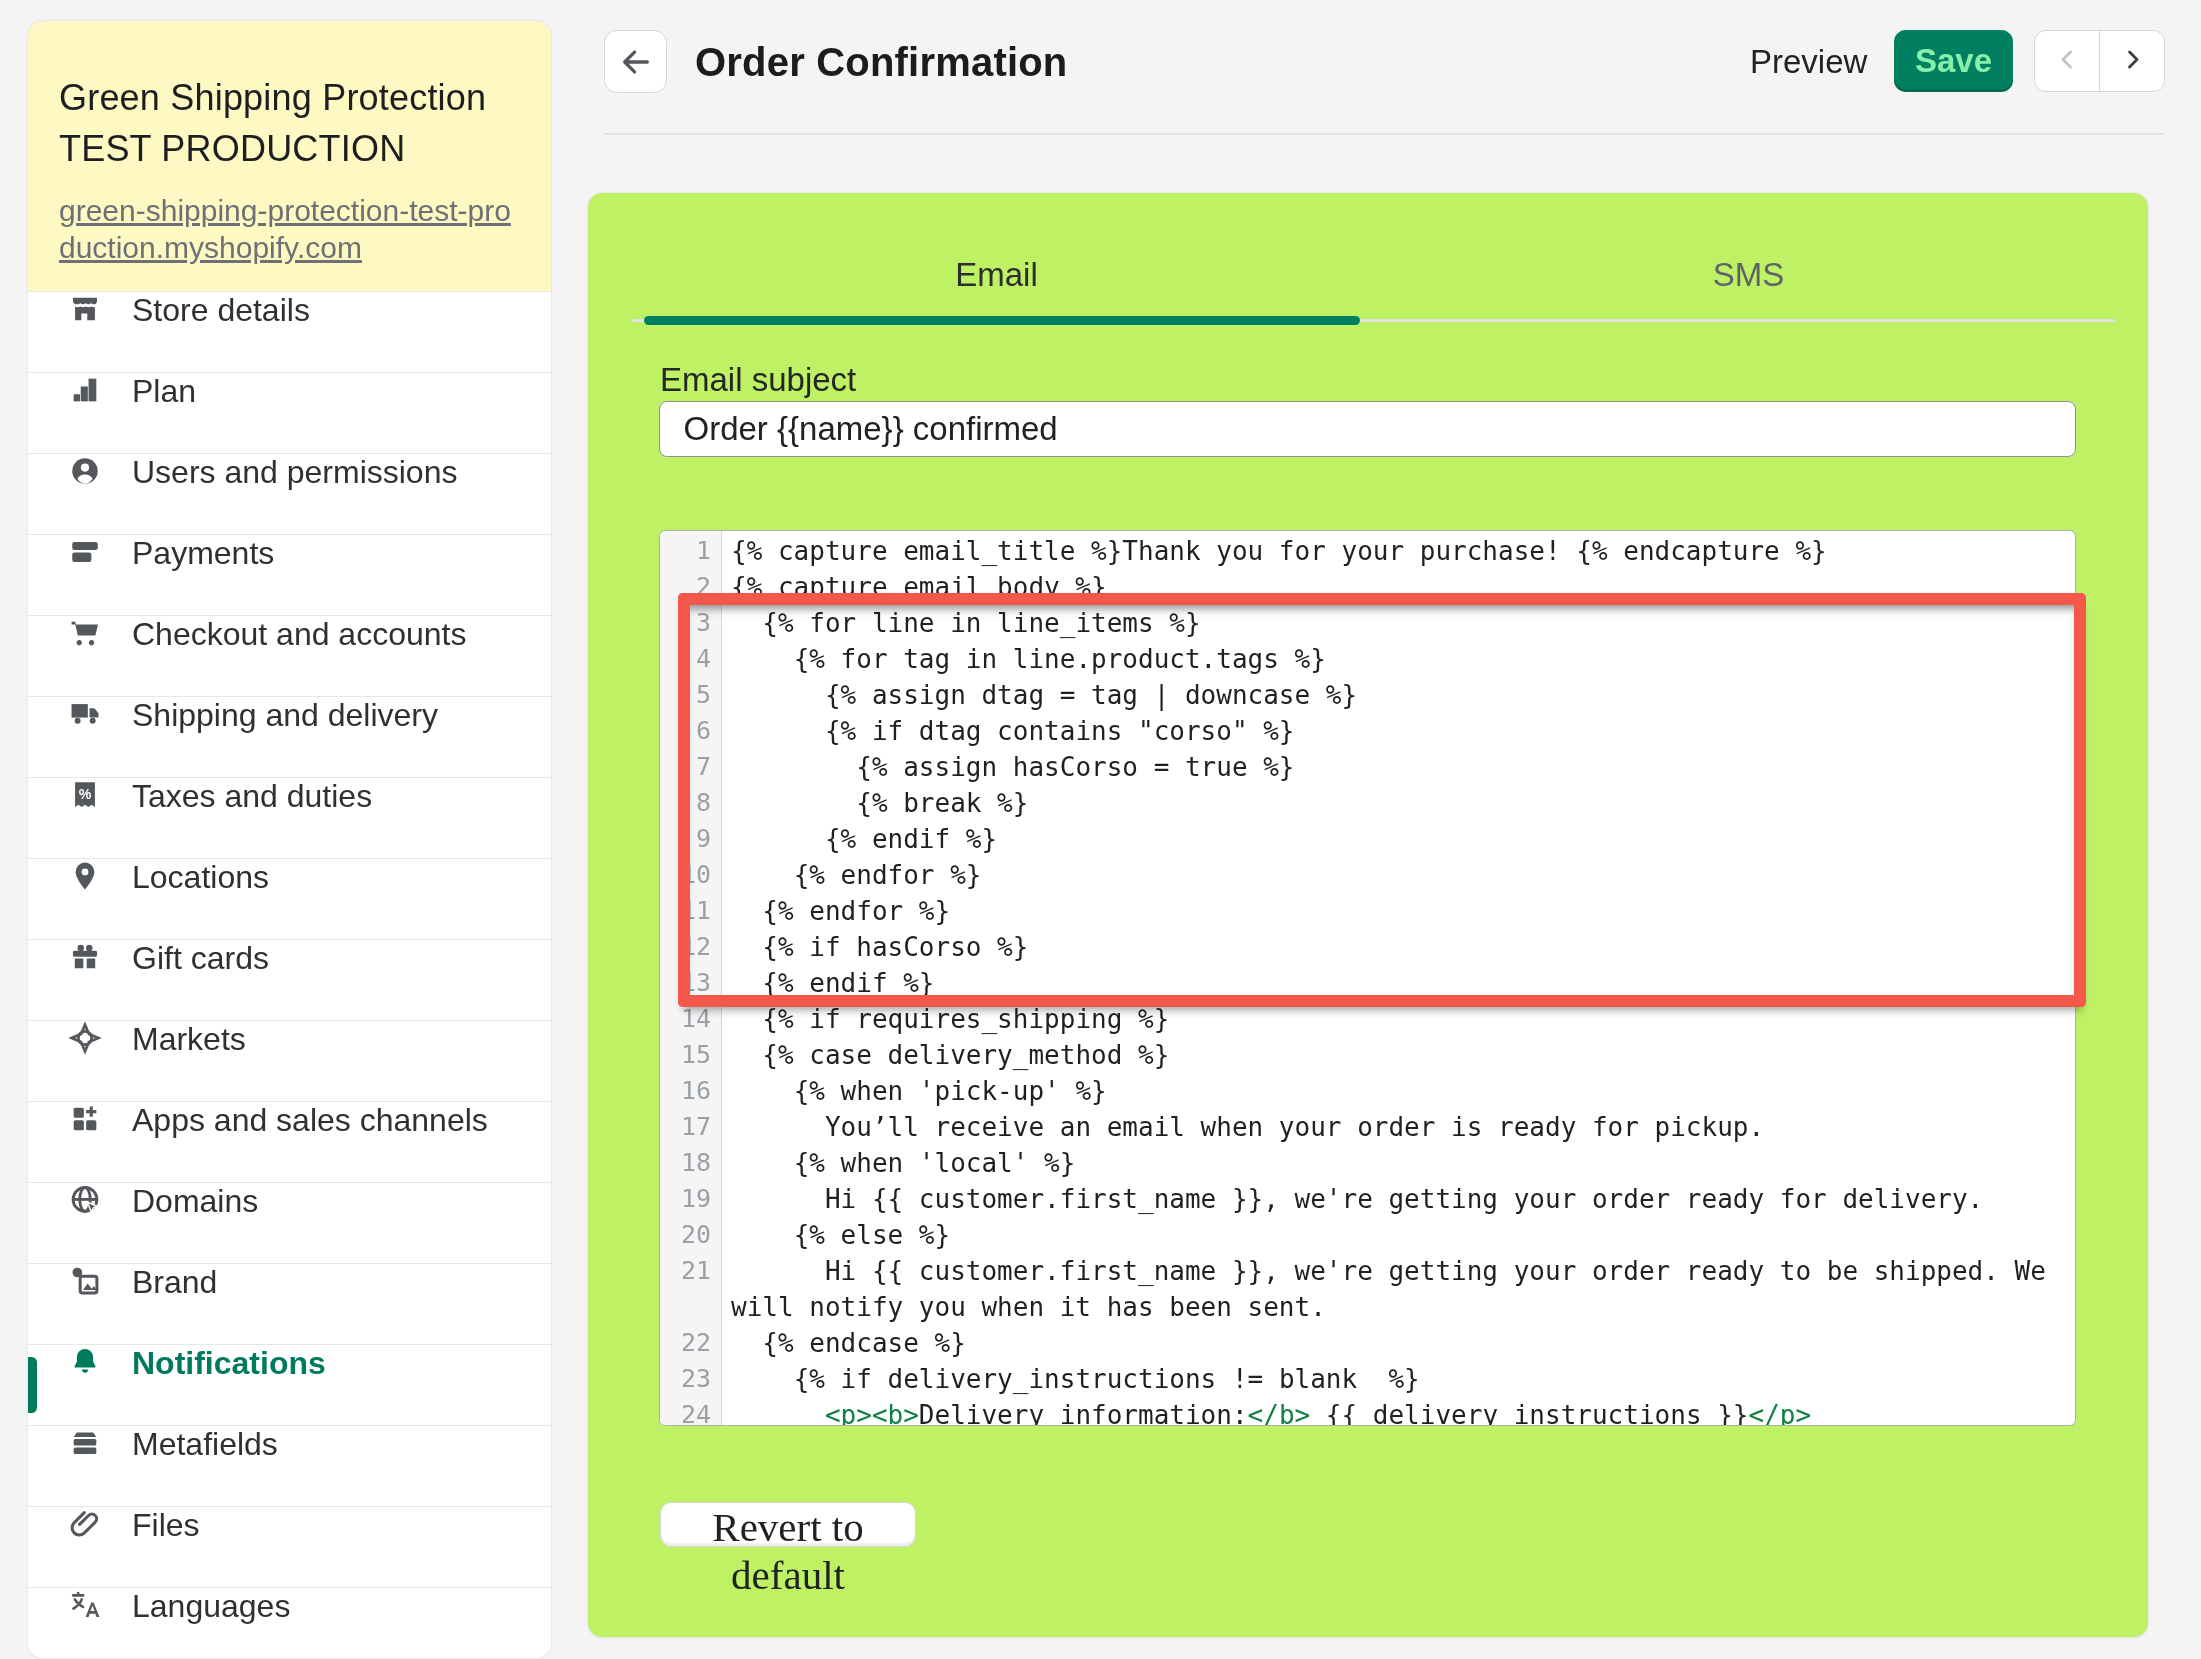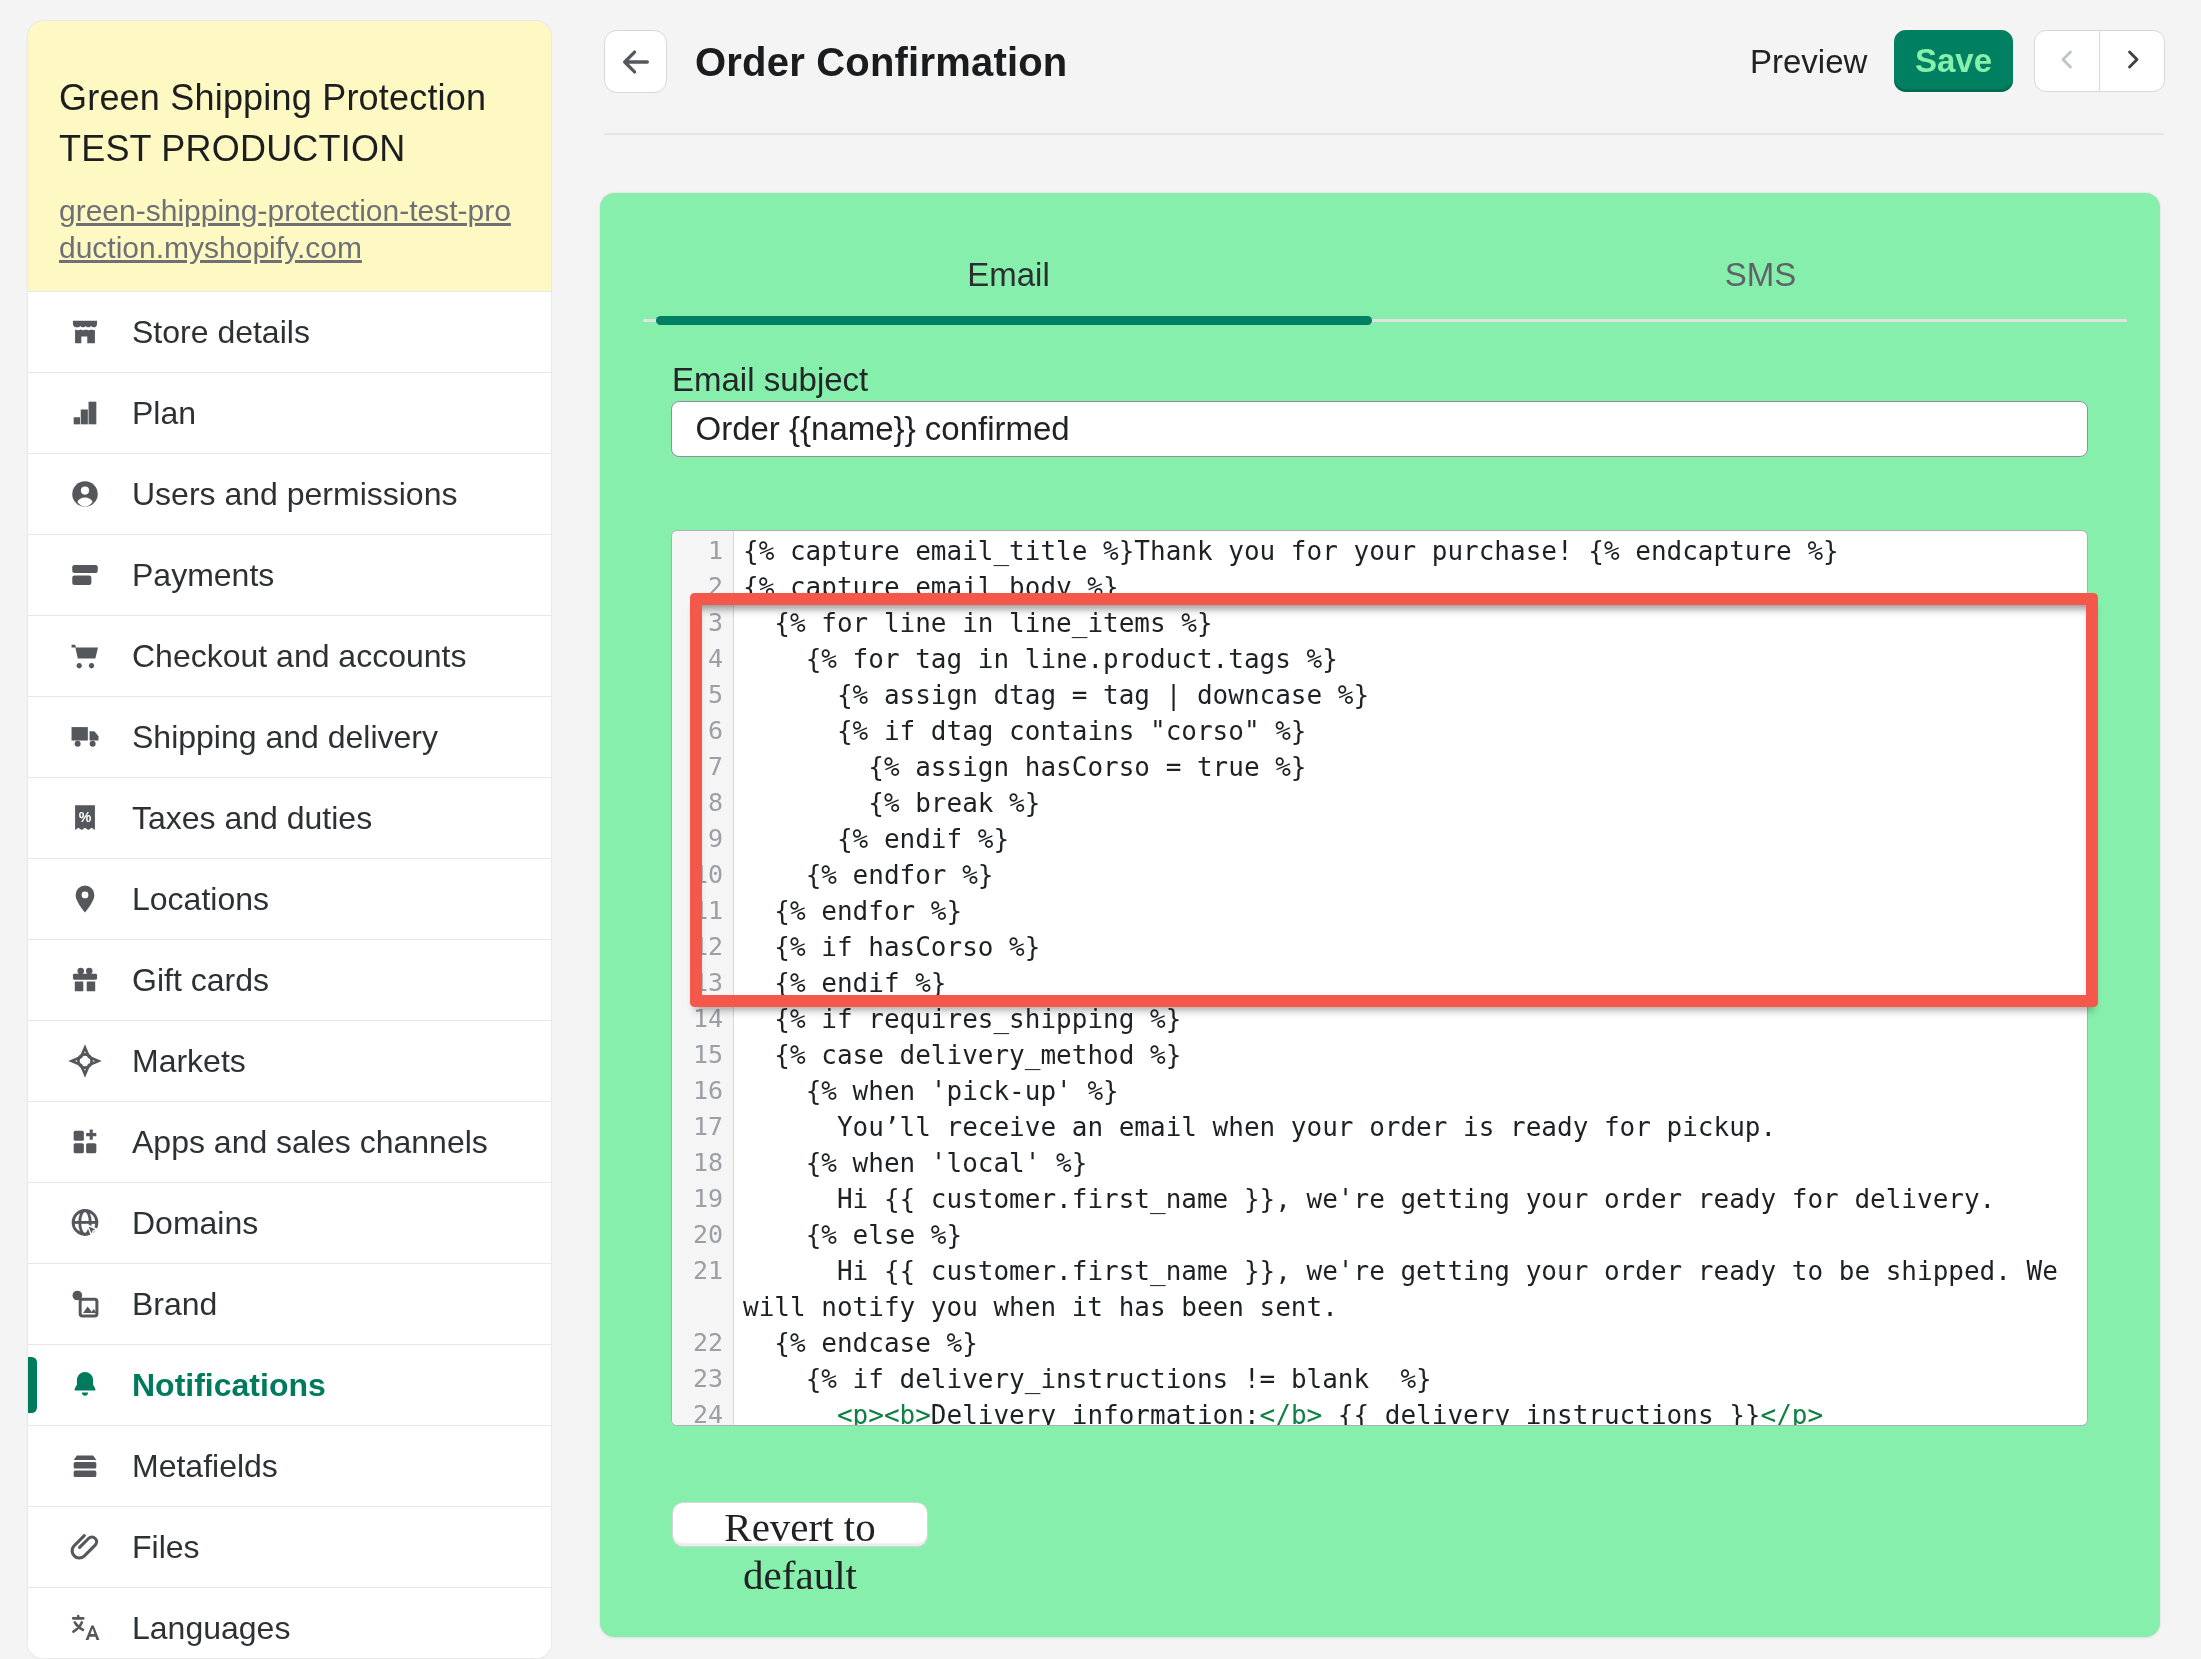--- a/index.html
+++ b/index.html
@@ -18,21 +18,21 @@
   #page{position:absolute;inset:0}
 
   
   .sidebar{position:absolute;left:27px;top:20px;width:525px;height:1639px;background:#fef9c3;
     border:0.9px solid #e9e9ea;border-radius:16.3px;overflow:hidden;box-shadow:0 0.9px 1.8px rgba(0,0,0,.04)}
   .side-head{padding:51px 31px 25px 31px}
   .store-name{font-size:36px;line-height:51px;font-weight:500;color:#1c1e20;letter-spacing:0.2px}
   .store-url{margin-top:18px;font-size:30px;line-height:37px;color:var(--gray-text);
     text-decoration:underline;word-break:break-all;width:467px;display:inline-block;cursor:pointer}
   .side-list{background:#fff}
-  .srow{position:relative;display:flex;align-items:center;height:81px;padding-left:40px;
+  .srow{position:relative;display:flex;align-items:flex-start;height:81px;padding-left:40px;
     border-top:0.9px solid var(--line);background:#fff;cursor:pointer}
   .sicon{width:34px;height:34px;flex:0 0 34px;color:#54575b;display:flex;align-items:center;justify-content:center}
   .sicon svg{width:34px;height:34px;display:block}
   .slabel{margin-left:30px;font-size:32px;color:#2e3133;font-weight:400;white-space:nowrap}
   .srow.active .slabel{color:var(--green-text);font-weight:600}
   .srow.active .sicon{color:var(--green-text)}
   .accent{display:none}
   .srow.active .accent{display:block;position:absolute;left:0;top:50%;transform:translateY(-50%);
     width:9px;height:56px;background:var(--green-text);border-radius:0 5.4px 5.4px 0}
 
@@ -49,21 +49,21 @@
   .pager{position:absolute;left:2034px;top:30px;width:131px;height:62px;background:#fff;
     border:1.8px solid #d5d7d9;border-radius:11.8px;display:flex;overflow:hidden}
   .pager .half{flex:1;display:flex;align-items:center;justify-content:center;cursor:pointer}
   .pager .half:first-child{border-right:1.8px solid #d5d7d9}
   .pager svg{width:27px;height:27px}
   .chev-prev{color:#c2c5c8}
   .chev-next{color:#3f4245}
   .header-divider{position:absolute;left:604px;top:133px;width:1560px;height:1.8px;background:#e4e4e5}
 
   
-  .main-card{position:absolute;left:600px;top:193px;width:1560px;height:1444px;background:#86efac;
+  .main-card{position:absolute;left:588px;top:193px;width:1560px;height:1444px;background:#bef264;
     border-radius:14.5px;box-shadow:0 0.9px 2.7px rgba(0,0,0,.08),0 0 0 0.9px rgba(0,0,0,.02)}
   .tab{position:absolute;top:63px;height:47px;font-size:33px;text-align:center;cursor:pointer}
   .tab-email{left:43px;width:731px;color:#2c2e30;font-weight:500}
   .tab-sms{left:780px;width:761px;color:#5f6367;font-weight:400}
   .tab-base-line{position:absolute;left:43px;top:126px;width:1484px;height:2.7px;background:#e1e1e2;border-radius:1.8px}
   .tab-underline{position:absolute;left:56px;top:123px;width:716px;height:9px;background:var(--green);border-radius:5.4px}
 
   .field-label{position:absolute;left:72px;font-size:33px;color:#242628}
   .subject-label{top:168px}
   .body-label{top:470px}

